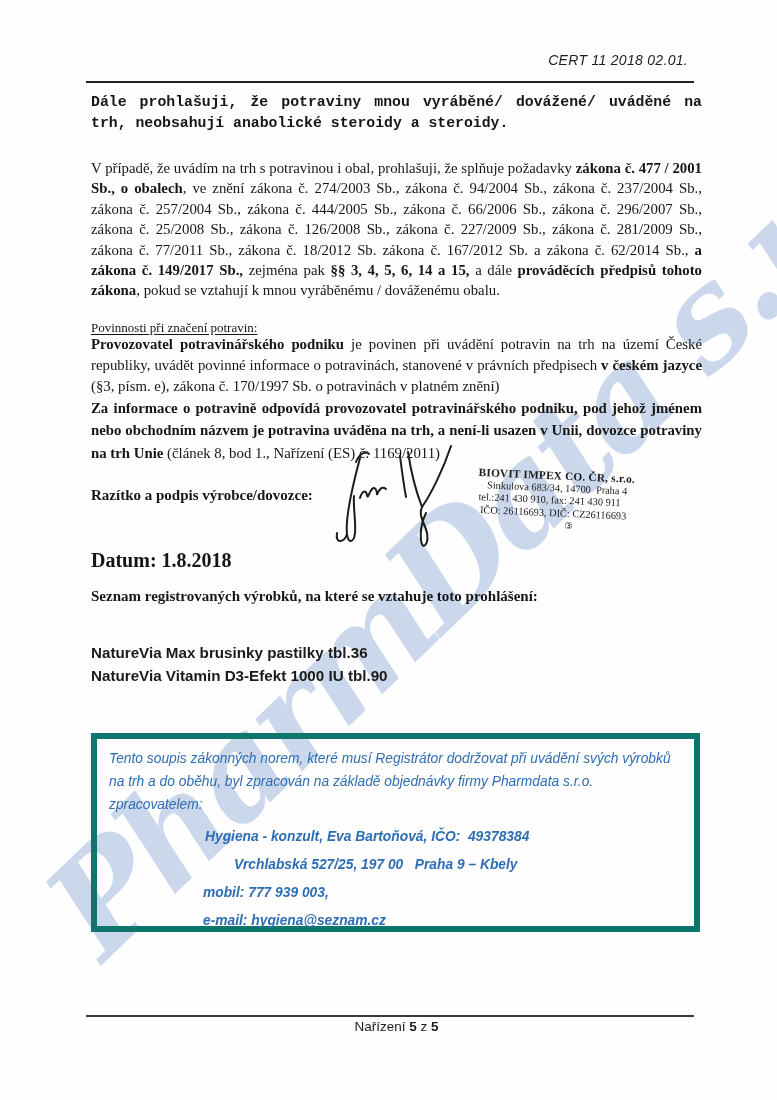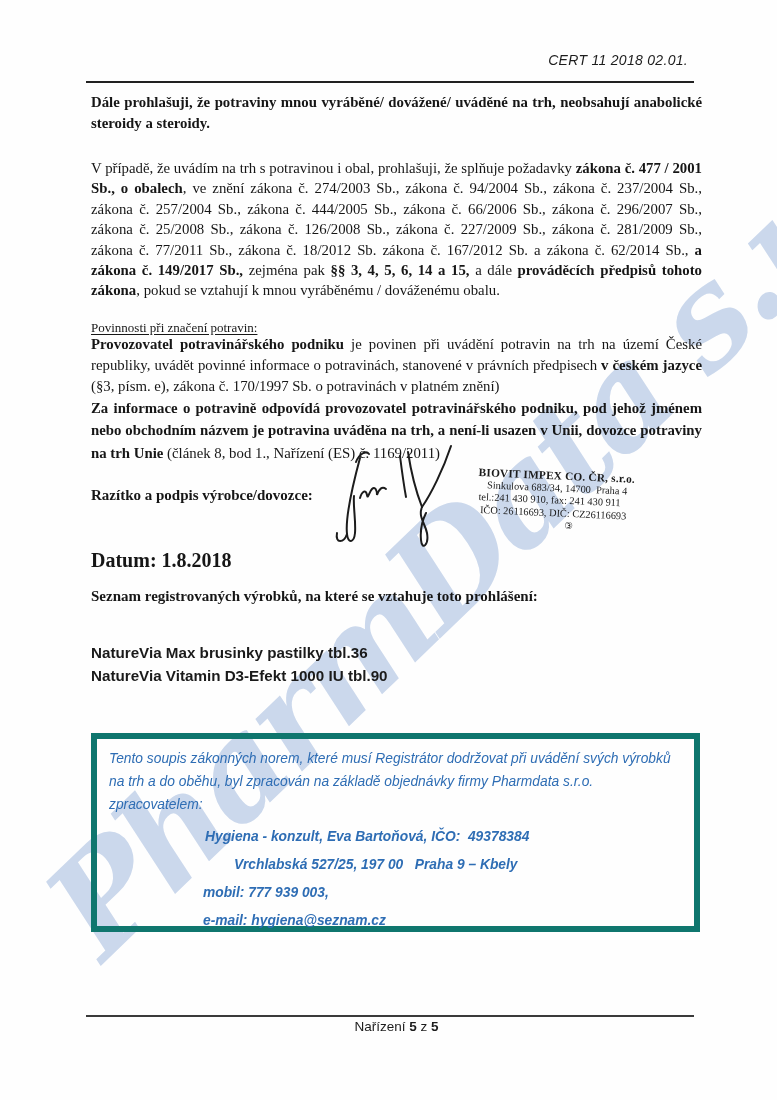--- a/index.html
+++ b/index.html
@@ -16,21 +16,21 @@
 
   .doc-code{
     top:52px;text-align:right;padding-right:14px;box-sizing:border-box;
     font-family:"Liberation Sans",sans-serif;font-style:italic;
     font-size:14px;letter-spacing:.3px;color:#1d1d1d;
   }
   .rule{left:86px;width:608px;height:2px;background:#212121;}
   .rule-top{top:81px;}
   .rule-footer{top:1015px;background:#3a3a3a;}
 
-  .p-declaration{top:92px;}
+  .p-declaration{top:92px;font-family:Liberation Mono, monospace;}
   .p-packaging{top:158px;line-height:20.4px;}
   .h-labeling{
     top:320px;font-size:13px;font-weight:400;
     text-decoration:underline;text-underline-offset:2px;
   }
   .p-labeling1{top:334px;}
   .p-labeling2{top:397px;line-height:22.4px;}
 
   .stamp-label{top:487px;font-weight:700;font-size:15px;width:auto;}
   .signatures{left:322px;top:444px;width:152px;height:108px;}

